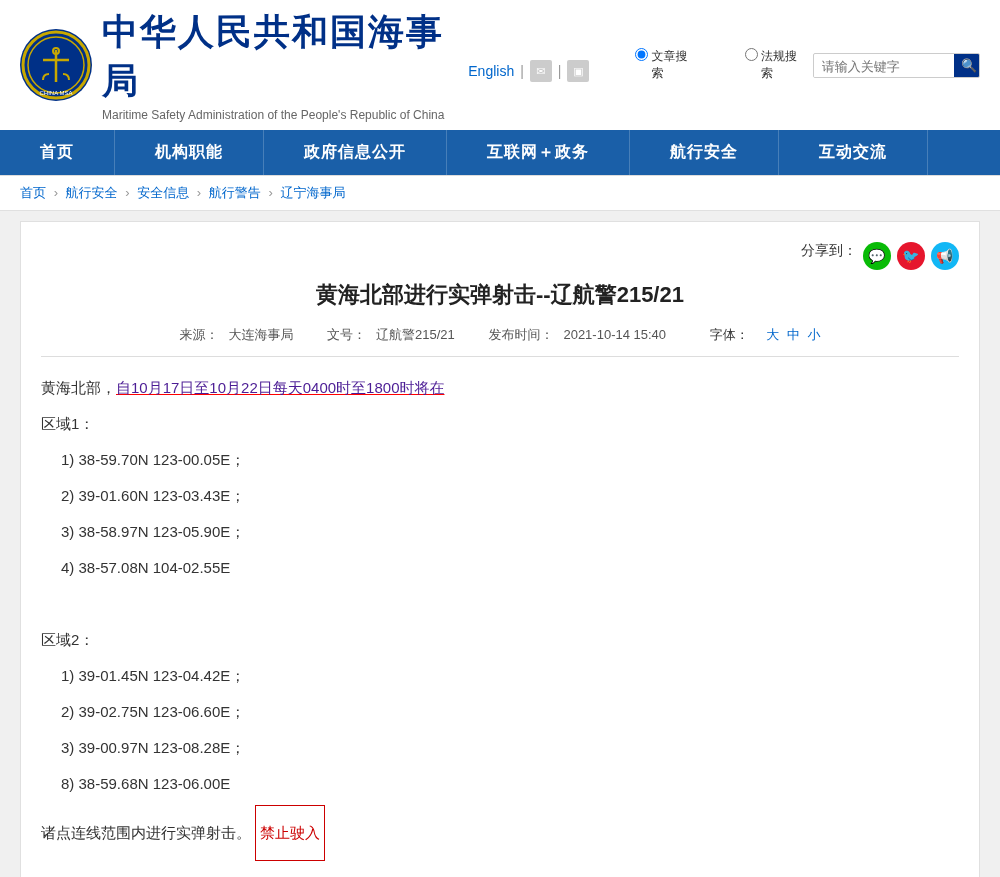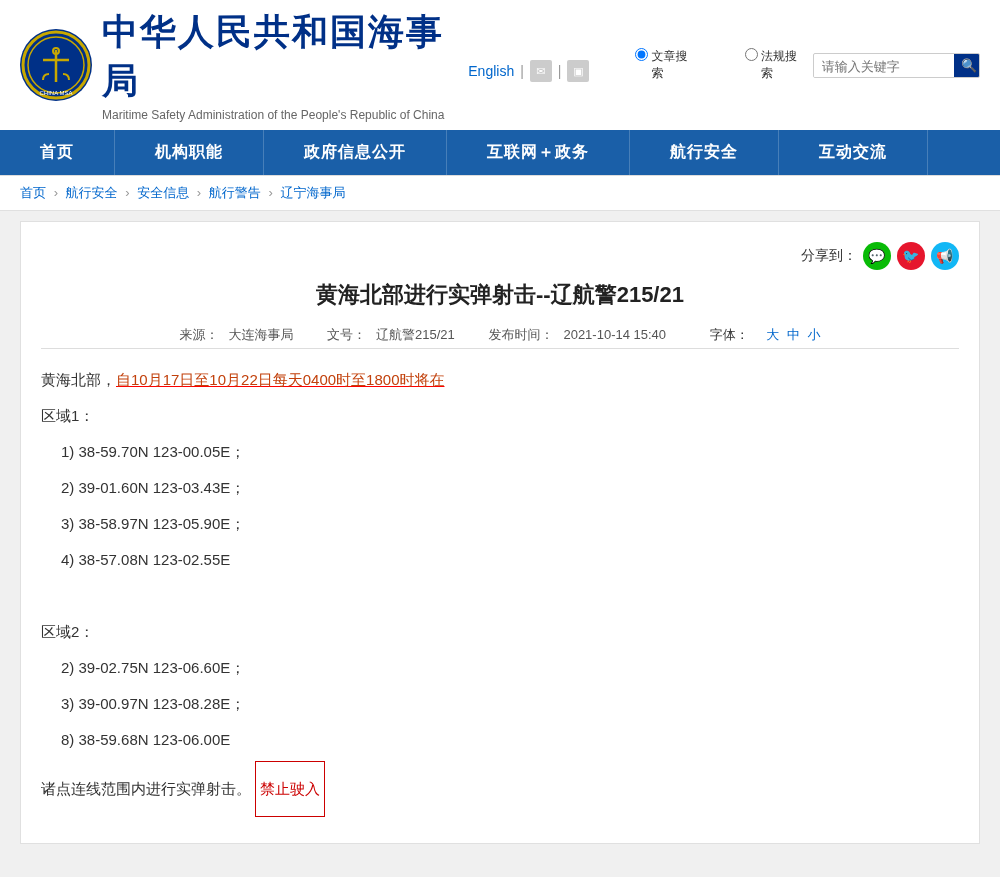--- a/index.html
+++ b/index.html
@@ -34,33 +34,33 @@
     
     .breadcrumb { padding: 8px 20px; font-size: 13px; color: #555; background: #fff; border-bottom: 1px solid #e0e0e0; }
     .breadcrumb a { color: #0066cc; text-decoration: none; }
     .breadcrumb .sep { margin: 0 4px; color: #999; }
 
     
     .content-wrapper { background: #fff; margin: 10px 20px; padding: 20px; border: 1px solid #e0e0e0; }
 
     .article-title { text-align: center; font-size: 22px; font-weight: bold; color: #222; margin: 10px 0 16px; }
 
-    .article-meta { text-align: center; font-size: 13px; color: #555; border-bottom: 1px solid #ddd; padding-bottom: 4px; margin-bottom: 16px; }
+    .article-meta { text-align: center; font-size: 13px; color: #555; border-bottom: 1px solid #ddd; padding-bottom: 12px; margin-bottom: 16px; }
     .article-meta span { margin: 0 10px; }
     .font-size-ctrl { color: #333; }
     .font-size-ctrl a { color: #0066cc; text-decoration: none; margin-left: 4px; }
     .share-icon { width: 28px; height: 28px; border-radius: 50%; display: inline-flex; align-items: center; justify-content: center; color: white; font-size: 14px; cursor: pointer; }
     .share-wechat { background: #09bb07; }
     .share-weibo { background: #e6162d; }
     .share-qq { background: #12b7f5; }
 
     .article-body { font-size: 15px; line-height: 2; color: #333; clear: both; }
     .article-body p { margin-bottom: 6px; }
 
-    .underline-red { text-decoration: underline; text-decoration-color: red; color: #c2410c; }
+    .underline-red { text-decoration: underline; text-decoration-color: red; color: #4c1d95; }
     .highlight-box { display: inline-block; border: 1.5px solid #cc0000; color: #cc0000; padding: 12px 4px; margin-left: 4px; }
 
     .coords { margin-left: 20px; }
   </style>
 </head>
 <body>
 
 <div class="header">
   <div class="header-top">
     <div class="logo-area">
@@ -141,21 +141,21 @@
   <span class="sep">›</span>
   <a href="#">安全信息</a>
   <span class="sep">›</span>
   <a href="#">航行警告</a>
   <span class="sep">›</span>
   <a href="#">辽宁海事局</a>
 </div>
 
 <div class="content-wrapper">
 
-  <div style="display:flex; justify-content:flex-end; align-items:center; gap:6px; margin-bottom:4px;">
+  <div style="display:flex; justify-content:flex-end; align-items:flex-start; gap:6px; margin-bottom:4px;">
     <span>分享到：</span>
     <span class="share-icon share-wechat" title="微信">💬</span>
     <span class="share-icon share-weibo" title="微博">🐦</span>
     <span class="share-icon share-qq" title="QQ">📢</span>
   </div>
 
   <h1 class="article-title">黄海北部进行实弹射击--辽航警215/21</h1>
 
   <div class="article-meta">
     <span>来源：<span>大连海事局</span></span>
@@ -170,23 +170,24 @@
   </div>
 
   <div class="article-body">
     <p>
       <span>黄海北部，</span><span class="underline-red">自10月17日至10月22日每天0400时至1800时将在</span>
     </p>
     <p><span>区域1：</span></p>
     <p class="coords"><span>1) 38-59.70N    123-00.05E；</span></p>
     <p class="coords"><span>2) 39-01.60N    123-03.43E；</span></p>
     <p class="coords"><span>3) 38-58.97N    123-05.90E；</span></p>
-    <p class="coords"><span>4) 38-57.08N    123-02.55E</span></p>
+    <p class="coords"><span>4) 38-57.08N    104-02.55E</span></p>
     <p>&nbsp;</p>
     <p><span>区域2：</span></p>
+    <p class="coords"><span>1) 39-01.45N    123-04.42E；</span></p>
     <p class="coords"><span>2) 39-02.75N    123-06.60E；</span></p>
     <p class="coords"><span>3) 39-00.97N    123-08.28E；</span></p>
     <p class="coords"><span>8) 38-59.68N    123-06.00E</span></p>
     <p>
       <span>诸点连线范围内进行实弹射击。</span><span class="highlight-box">禁止驶入</span>
     </p>
   </div>
 </div>
 
 </body></html>

